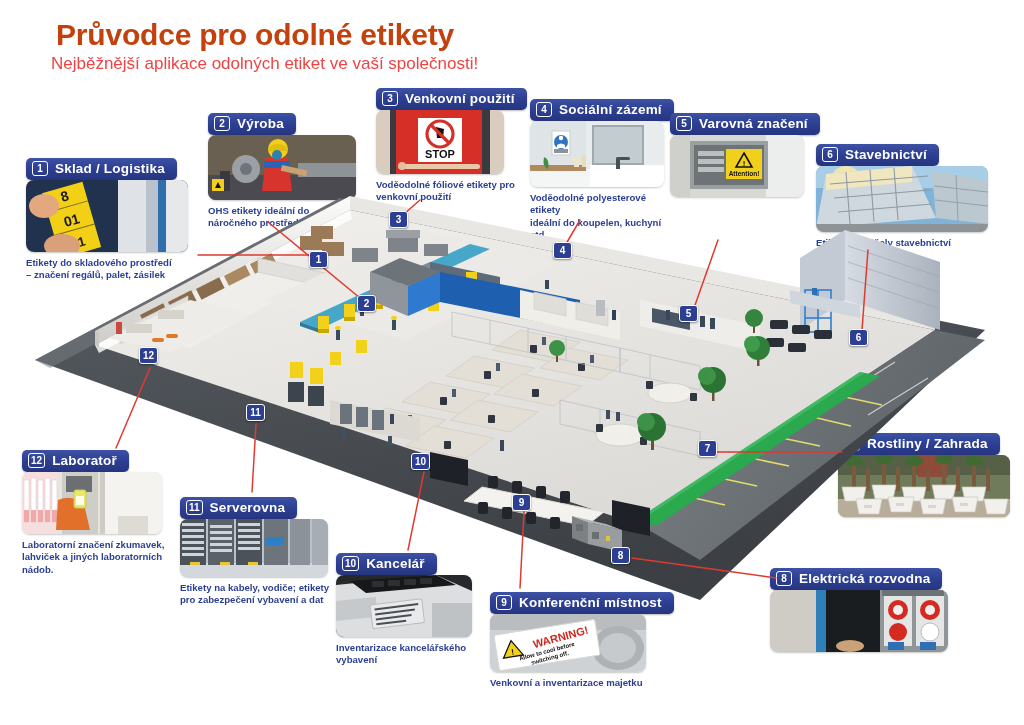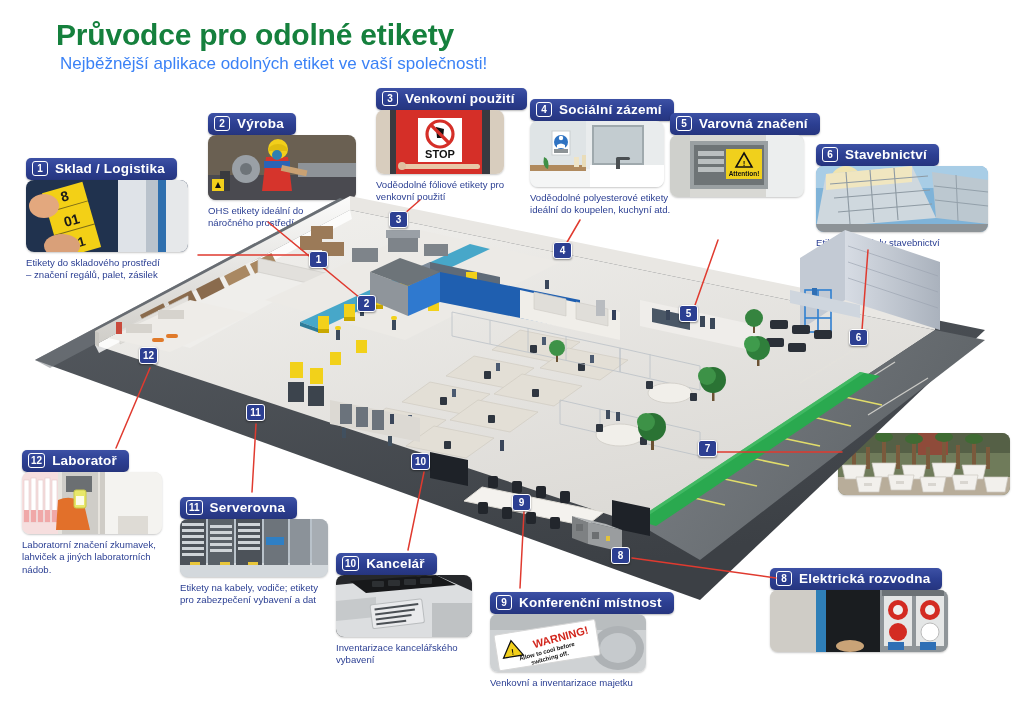--- a/index.html
+++ b/index.html
@@ -15,29 +15,29 @@
     width: 1024px; height: 725px;
     background: #ffffff;
   }
 
   
   .page-title {
     position: absolute;
     left: 56px; top: 18px;
     font-size: 30px;
     font-weight: bold;
-    color: #15803d;
+    color: #c2410c;
     letter-spacing: -0.2px;
     white-space: nowrap;
   }
   .page-subtitle {
     position: absolute;
-    left: 60px; top: 54px;
+    left: 51px; top: 54px;
     font-size: 17px;
-    color: #3b82f6;
+    color: #ef4444;
     white-space: nowrap;
   }
 
   
   .callout { position: absolute; }
   .callout-header {
     display: flex;
     align-items: center;
     gap: 7px;
     background: linear-gradient(to bottom, #33479b 0%, #2b3d8f 45%, #253togue 100%);
@@ -75,21 +75,21 @@
     border-radius: 8px;
     overflow: hidden;
     position: relative;
     box-shadow: 0 1px 2px rgba(0,0,0,0.22);
   }
   .callout-caption {
     margin-top: 5px;
     font-size: 9.6px;
     line-height: 1.28;
     color: #2b3f93;
-    font-weight: normal;
+    font-weight: bold;
   }
 
   
   .marker {
     position: absolute;
     display: flex;
     align-items: center;
     justify-content: center;
     width: 19px; height: 17px;
     background: #2c3f92;
@@ -644,20 +644,24 @@
           <line x1="119" y1="34" x2="172" y2="40"></line>
           <line x1="140" y1="9" x2="142" y2="55"></line>
         </g>
         <rect x="0" y="58" width="172" height="8" fill="#8d9397"></rect>
       </svg>
     </div>
     <div class="callout-caption">Etikety pro účely stavebnictví<br>a stavební materiály</div>
   </div>
 
   <div class="callout" style="left:838px; top:433px; width:185px;">
+    <div class="callout-header">
+      <span class="callout-badge">7</span>
+      <span class="callout-title">Rostliny / Zahrada</span>
+    </div>
     <div class="callout-photo" style="width:172px; height:62px;">
       <svg viewBox="0 0 172 62" width="172" height="62" xmlns="http://www.w3.org/2000/svg">
         <rect width="172" height="62" fill="#6f7b5a"></rect>
         <rect x="0" y="0" width="172" height="20" fill="#556046"></rect>
         <rect x="0" y="44" width="172" height="18" fill="#b8ad9a"></rect>
         <rect x="80" y="0" width="30" height="22" fill="#8f4b3a"></rect>
         <g fill="#7a5a3c">
           <rect x="14" y="8" width="4" height="26"></rect>
             <rect x="44" y="6" width="4" height="28"></rect>
           <rect x="74" y="8" width="4" height="26"></rect>

